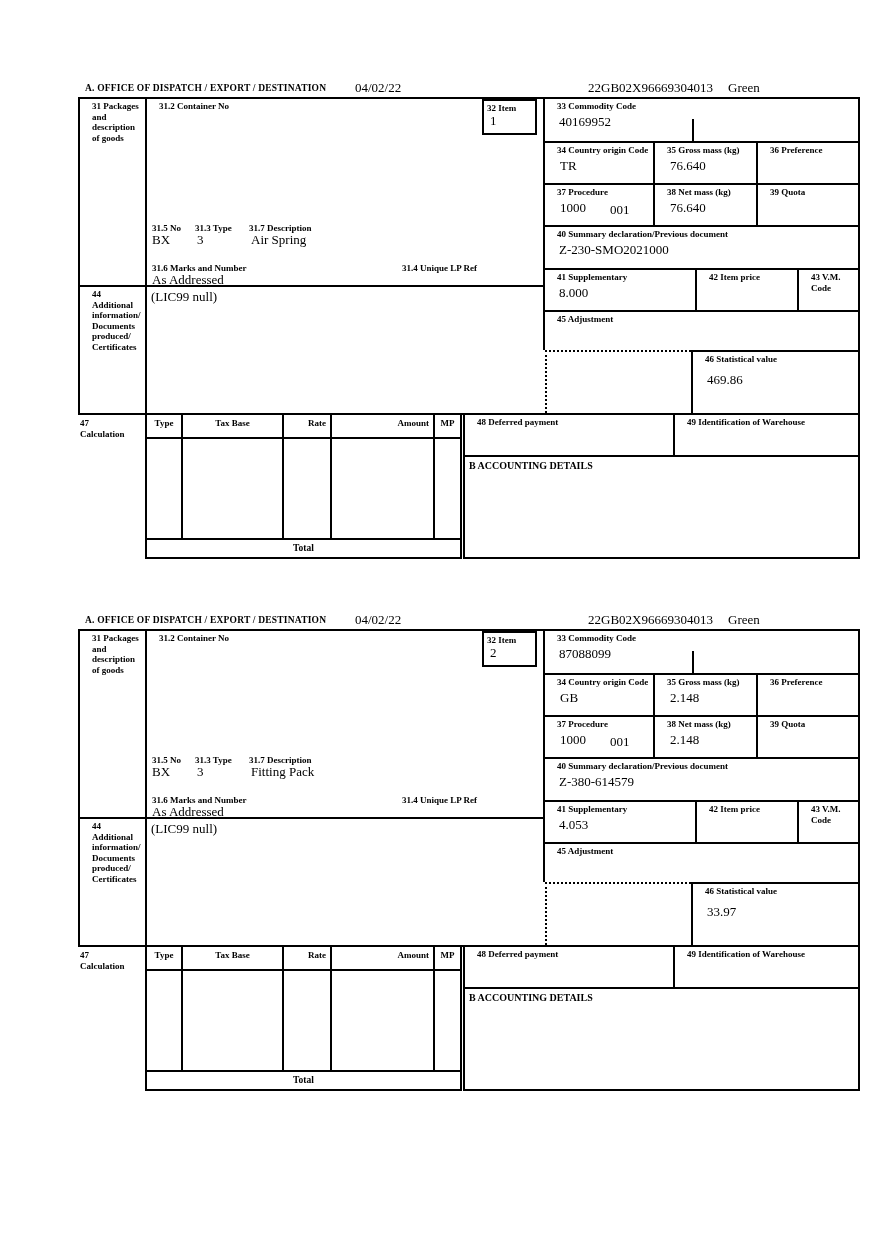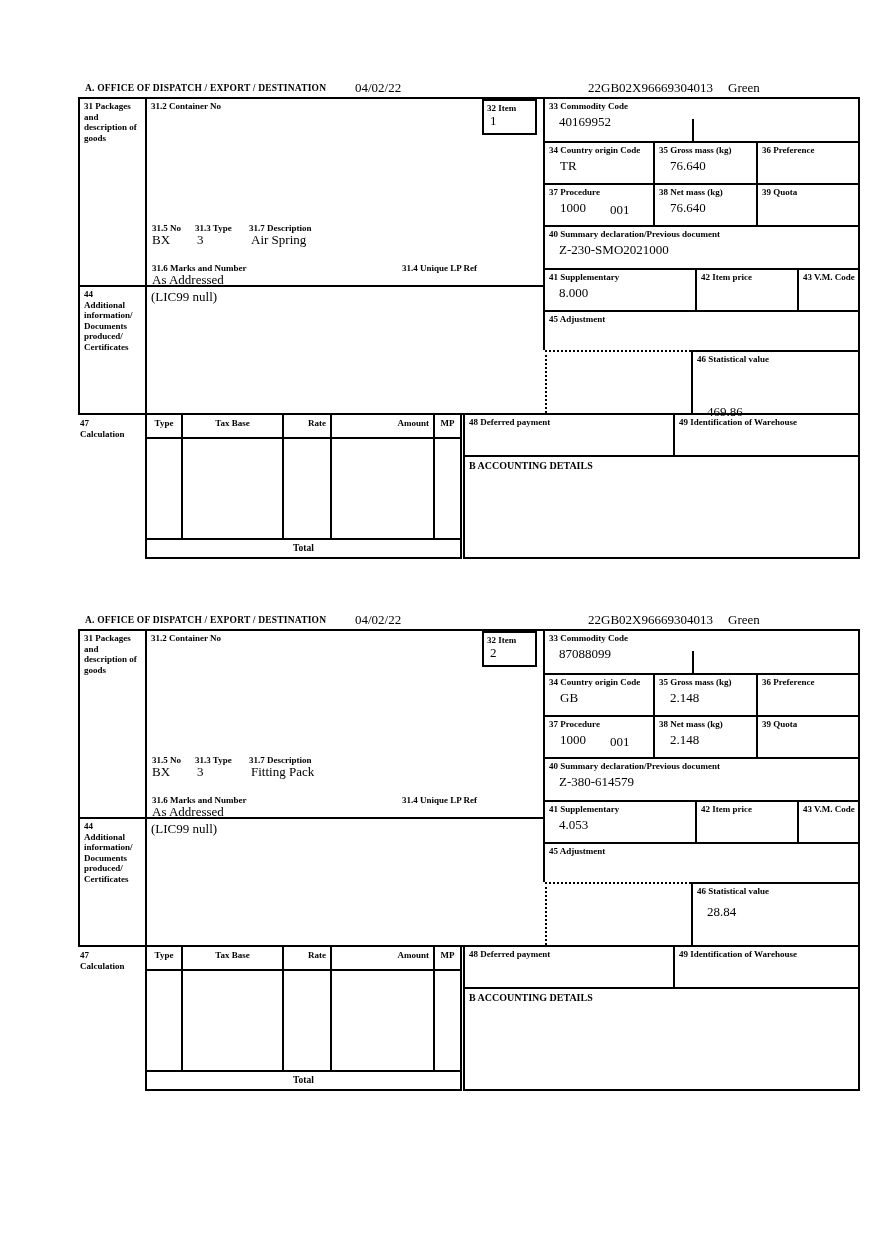--- a/index.html
+++ b/index.html
@@ -5,21 +5,21 @@
   html,body{margin:0;padding:0;background:#fff;}
   body{position:relative;width:882px;height:1250px;font-family:"Liberation Serif",serif;color:#000;overflow:hidden;}
   .sad-form{position:absolute;left:78px;width:784px;height:482px;}
   .box{position:absolute;box-sizing:border-box;}
   .bl{border-left:2px solid #000;}
   .bt{border-top:2px solid #000;}
   .br{border-right:2px solid #000;}
   .bb{border-bottom:2px solid #000;}
   .dl{border-left:2px dotted #000;}
   .dt{border-top:2px dotted #000;}
-  .lbl{display:block;font-weight:bold;font-size:9px;line-height:1.18;padding:2px 3px 0 4px;}
+  .lbl{display:block;font-weight:bold;font-size:9px;line-height:1.18;padding:2px 3px 0 12px;}
   .val{display:block;font-size:13px;line-height:1.1;padding:3px 0 0 14px;white-space:pre;}
   .ind4 .val{padding-left:15px;}
   .sl{position:absolute;font-weight:bold;font-size:9px;white-space:nowrap;text-align:center;}
   .sv{position:absolute;font-size:13px;white-space:nowrap;}
   .hdr-title{position:absolute;left:7px;top:3px;font-weight:bold;font-size:9.5px;letter-spacing:.2px;white-space:nowrap;}
   .hdr-date{position:absolute;left:277px;top:0;font-size:13px;}
   .hdr-ref{position:absolute;left:510px;top:0;font-size:13px;}
   .hdr-status{position:absolute;left:650px;top:0;font-size:13px;}
   .cell{position:absolute;box-sizing:border-box;font-weight:bold;font-size:9px;padding-top:3px;}
   .t-center{text-align:center;}
@@ -107,21 +107,21 @@
   </div>
   <div class="box bl bt br" style="left:719px;top:188px;width:63px;height:42px;">
     <span class="lbl">43 V.M. Code</span>
   </div>
   <div class="box bl bt br" style="left:465px;top:230px;width:317px;height:40px;">
     <span class="lbl">45 Adjustment</span>
   </div>
   <div class="box dl dt" style="left:467px;top:270px;width:146px;height:63px;"></div>
   <div class="box bl bt br" style="left:613px;top:270px;width:169px;height:63px;">
     <span class="lbl">46 Statistical value</span>
-    <span class="val" style="padding-top:8px;margin-top:32px;">469.86</span>
+    <span class="val" style="padding-top:8px;">469.86</span>
   </div>
 
   <div class="box bt" style="left:0;top:333px;width:782px;height:0;"></div>
 
   <div class="box" style="left:2px;top:336px;width:60px;">
     <span class="lbl" style="padding-left:0;">47</span>
     <span class="lbl" style="padding:0;">Calculation</span>
   </div>
 
   <div class="cell bl bt t-center" style="left:67px;top:333px;width:36px;height:24px;">Type</div>
@@ -227,21 +227,21 @@
   </div>
   <div class="box bl bt br" style="left:719px;top:188px;width:63px;height:42px;">
     <span class="lbl">43 V.M. Code</span>
   </div>
   <div class="box bl bt br" style="left:465px;top:230px;width:317px;height:40px;">
     <span class="lbl">45 Adjustment</span>
   </div>
   <div class="box dl dt" style="left:467px;top:270px;width:146px;height:63px;"></div>
   <div class="box bl bt br" style="left:613px;top:270px;width:169px;height:63px;">
     <span class="lbl">46 Statistical value</span>
-    <span class="val" style="padding-top:8px;">28.84</span>
+    <span class="val" style="padding-top:8px;">33.97</span>
   </div>
 
   <div class="box bt" style="left:0;top:333px;width:782px;height:0;"></div>
 
   <div class="box" style="left:2px;top:336px;width:60px;">
     <span class="lbl" style="padding-left:0;">47</span>
     <span class="lbl" style="padding:0;">Calculation</span>
   </div>
 
   <div class="cell bl bt t-center" style="left:67px;top:333px;width:36px;height:24px;">Type</div>

